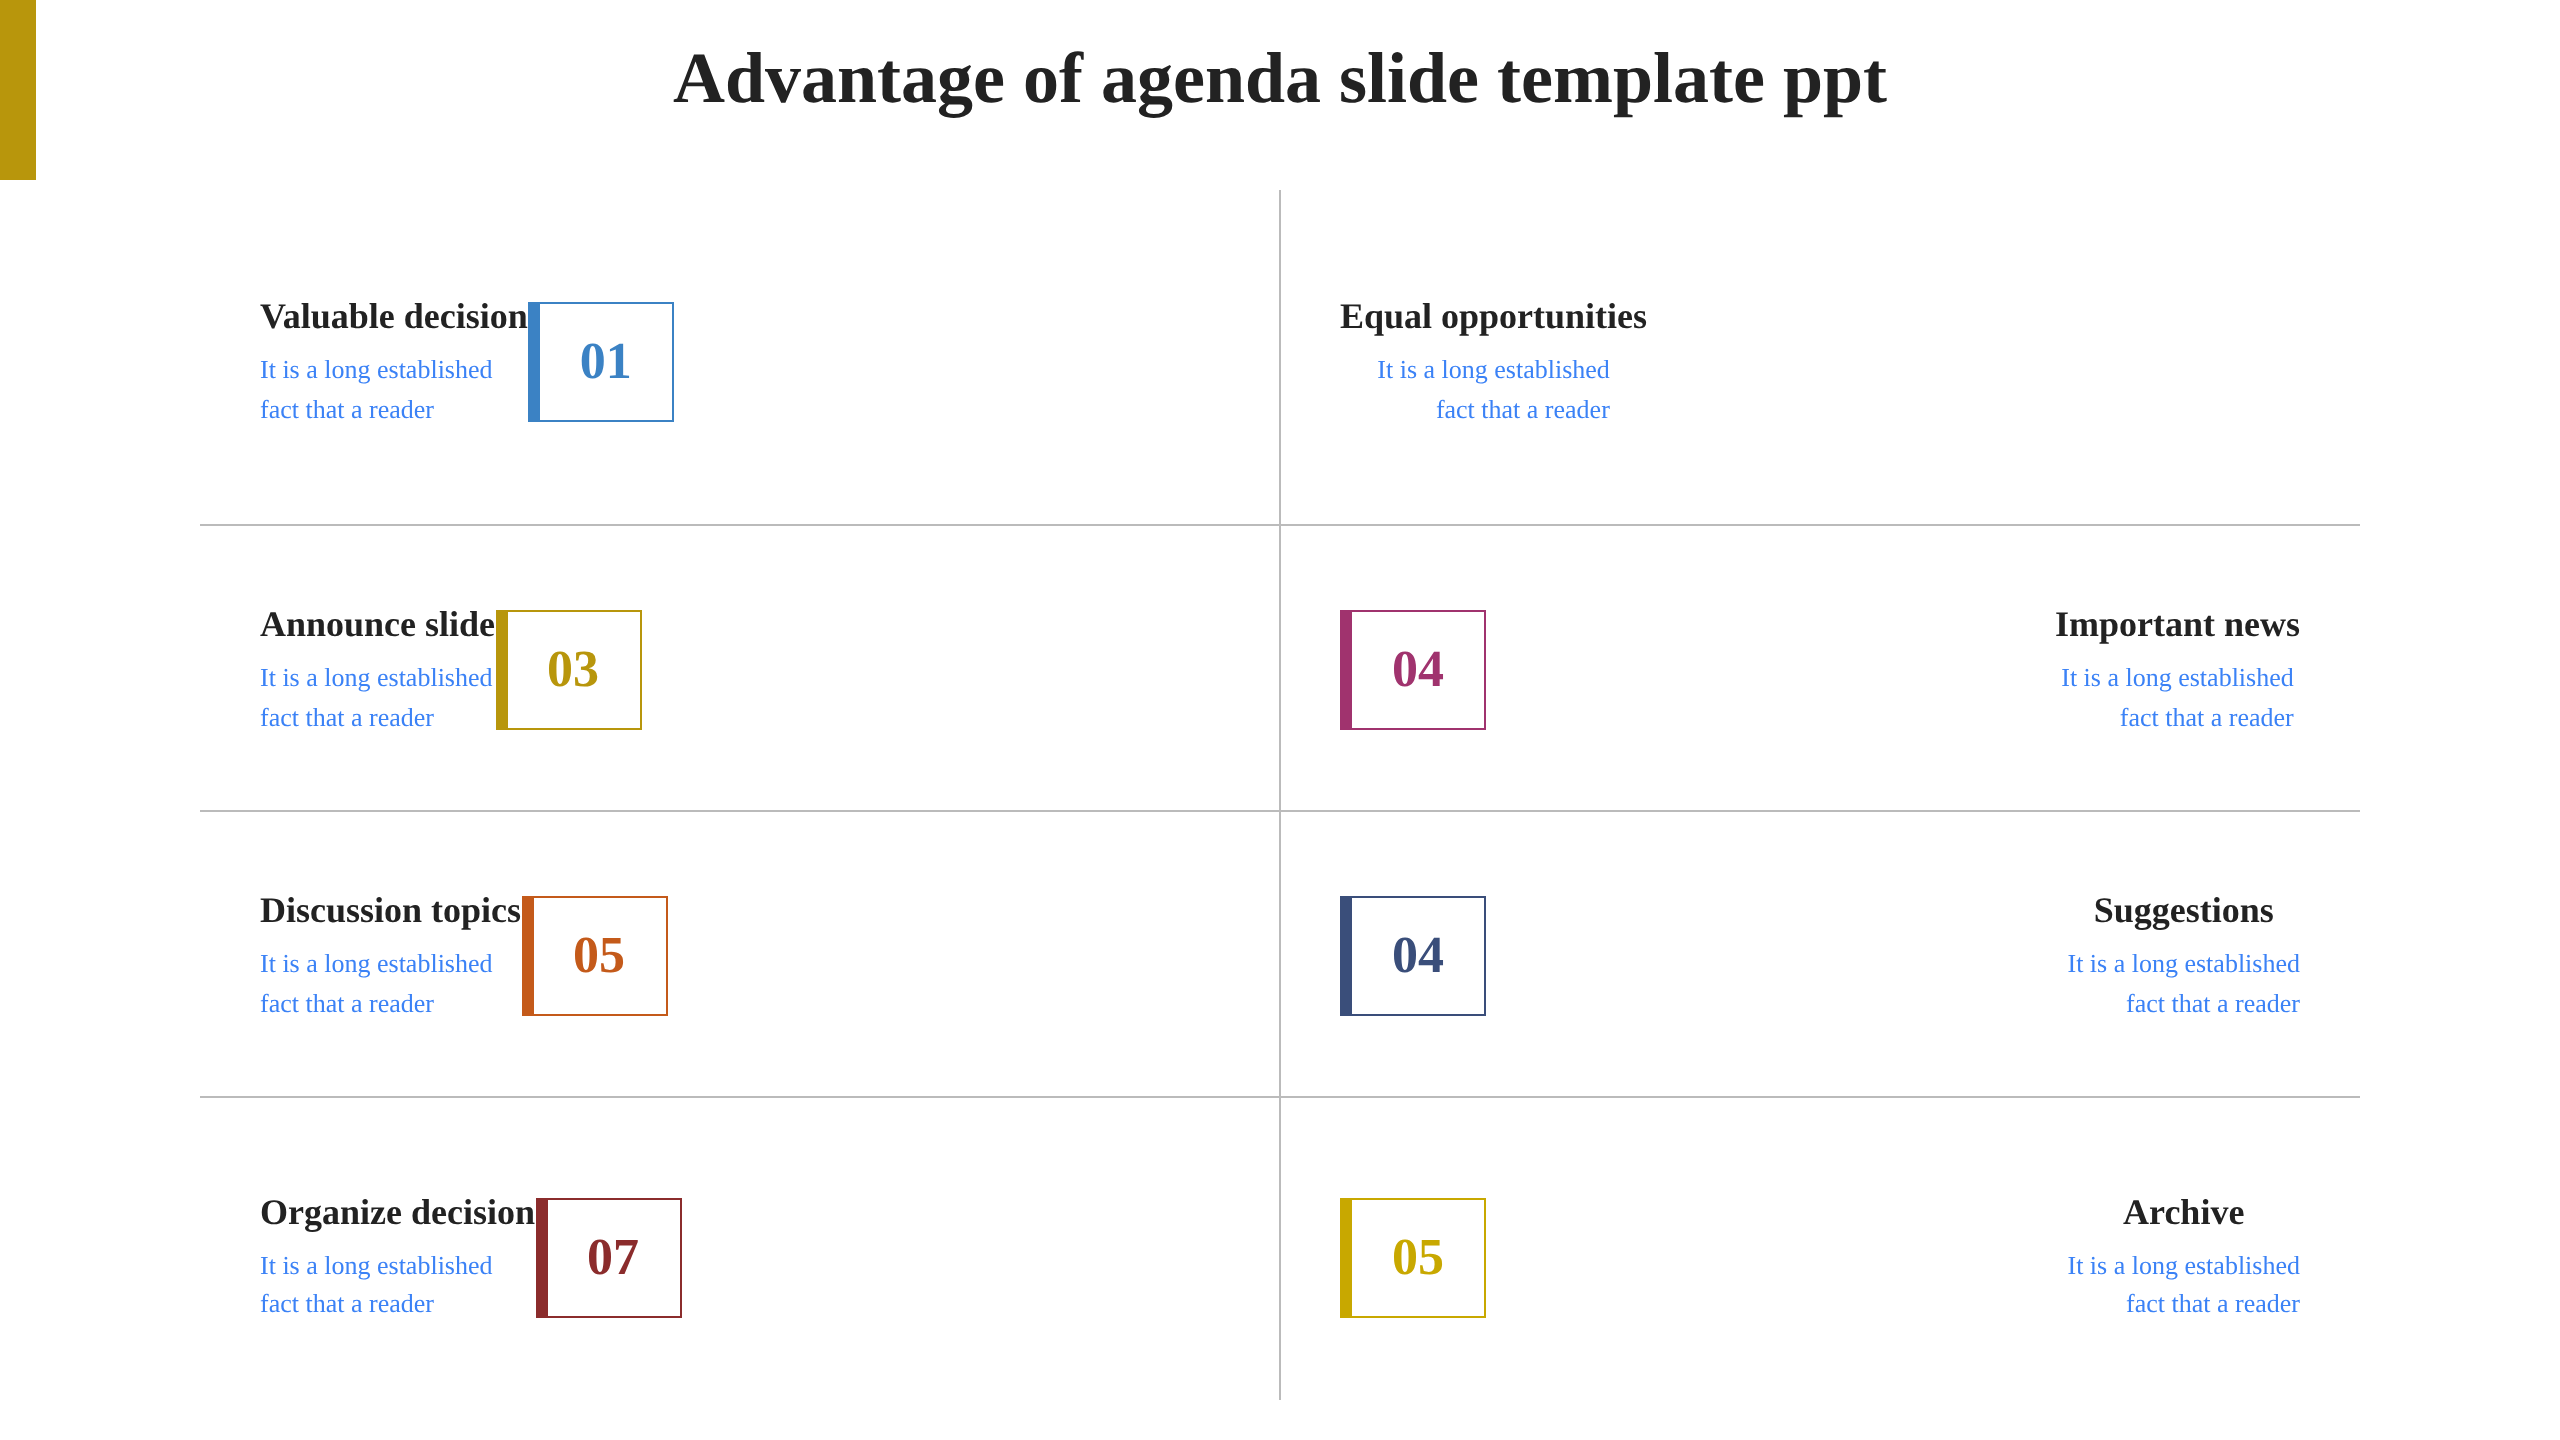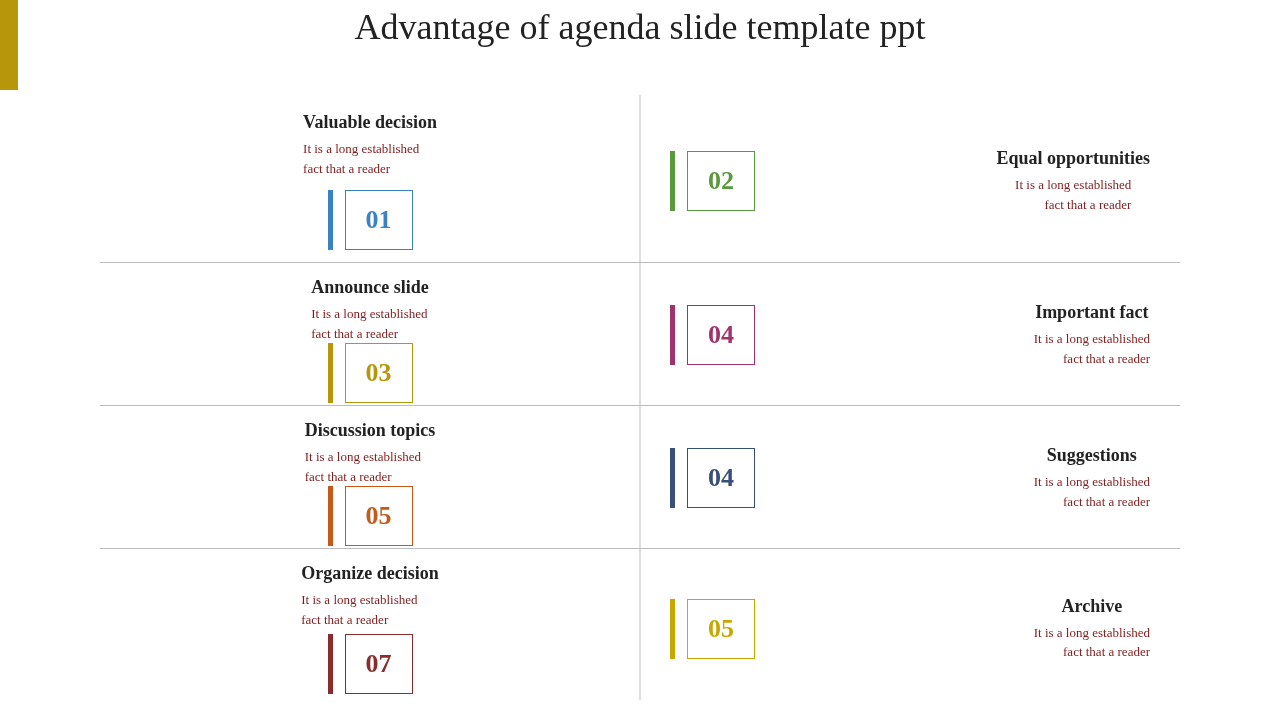--- a/index.html
+++ b/index.html
@@ -18,23 +18,23 @@
       left: 0;
       top: 0;
       width: 18px;
       height: 90px;
       background: #b8960c;
     }
 
     .page-title {
       text-align: center;
       font-size: 36px;
-      font-weight: normal;
+      font-weight: bold;
       color: #222;
-      padding-top: 6px;
+      padding-top: 18px;
       padding-bottom: 10px;
     }
 
     
     .center-vline {
       position: absolute;
       left: 50%;
       top: 95px;
       bottom: 20px;
       width: 1px;
@@ -53,22 +53,22 @@
 
     .cell {
       display: flex;
       align-items: center;
       padding: 12px 16px;
       position: relative;
     }
 
     
     .cell-left {
-      flex-direction: column;
-      justify-content: space-between;
+      flex-direction: row;
+      justify-content: flex-start;
       padding-right: 30px;
       padding-left: 30px;
     }
 
     
     .cell-right {
       flex-direction: row;
       justify-content: space-between;
       padding-left: 30px;
       padding-right: 30px;
@@ -81,34 +81,34 @@
 
     .cell-title {
       font-size: 18px;
       font-weight: bold;
       color: #222;
       margin-bottom: 6px;
     }
 
     .cell-desc {
       font-size: 13px;
-      color: #7f1d1d;
+      color: #3b82f6;
       line-height: 1.5;
     }
 
     .cell-right .cell-text {
       text-align: right;
       align-items: center;
     }
 
     
     .num-box-wrap {
       display: flex;
       align-items: center;
-      gap: 12px;
+      gap: 0;
       flex-shrink: 0;
     }
 
     .accent-bar {
       width: 5px;
       height: 60px;
       flex-shrink: 0;
     }
 
     .num-box {
@@ -179,24 +179,20 @@
     <div class="cell-title">Valuable decision</div>
     <div class="cell-desc">It is a long established<br>fact that a reader</div>
   </div>
   <div class="num-box-wrap">
     <div class="accent-bar bg-blue"></div>
     <div class="num-box border-blue color-blue">01</div>
   </div>
 </div>
 
 <div style="position:absolute; top:100px; left:640px; width:540px; height:162px;" class="cell cell-right">
-  <div class="num-box-wrap">
-    <div class="num-box border-green color-green">02</div>
-    <div class="accent-bar bg-green"></div>
-  </div>
   <div class="cell-text" style="text-align:right;">
     <div class="cell-title">Equal opportunities</div>
     <div class="cell-desc">It is a long established<br>fact that a reader</div>
   </div>
 </div>
 
 <div style="position:absolute; top:265px; left:100px; width:540px; height:140px;" class="cell cell-left">
   <div class="cell-text">
     <div class="cell-title">Announce slide</div>
     <div class="cell-desc">It is a long established<br>fact that a reader</div>
@@ -206,21 +202,21 @@
     <div class="num-box border-olive color-olive">03</div>
   </div>
 </div>
 
 <div style="position:absolute; top:265px; left:640px; width:540px; height:140px;" class="cell cell-right">
   <div class="num-box-wrap">
     <div class="num-box border-purple color-purple">04</div>
     <div class="accent-bar bg-purple"></div>
   </div>
   <div class="cell-text" style="text-align:right;">
-    <div class="cell-title">Important fact</div>
+    <div class="cell-title">Important news</div>
     <div class="cell-desc">It is a long established<br>fact that a reader</div>
   </div>
 </div>
 
 <div style="position:absolute; top:408px; left:100px; width:540px; height:140px;" class="cell cell-left">
   <div class="cell-text">
     <div class="cell-title">Discussion topics</div>
     <div class="cell-desc">It is a long established<br>fact that a reader</div>
   </div>
   <div class="num-box-wrap">

